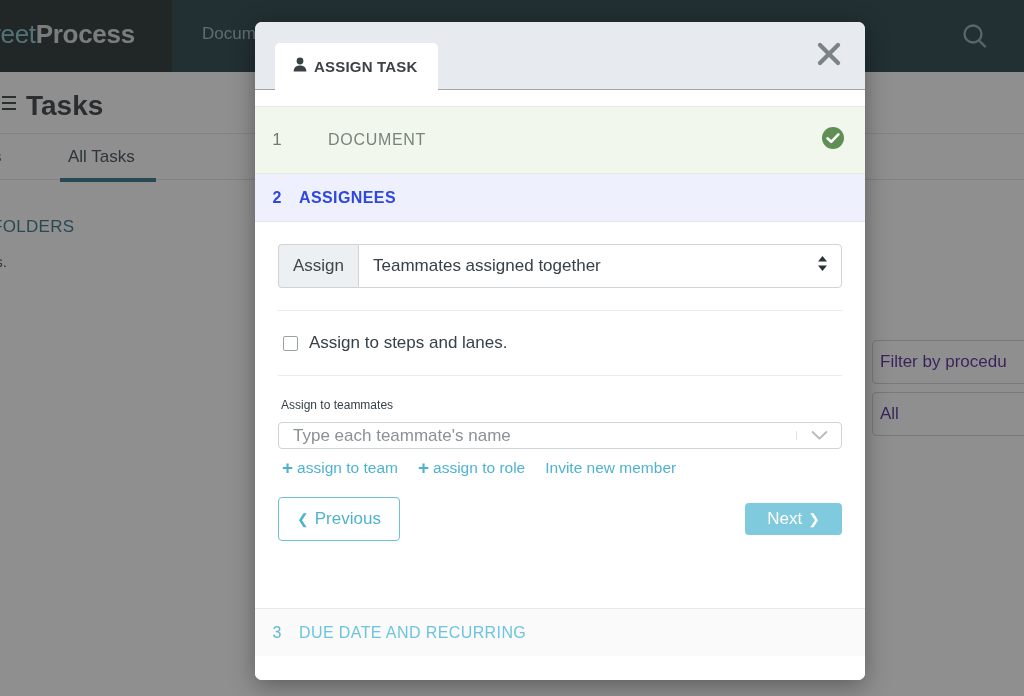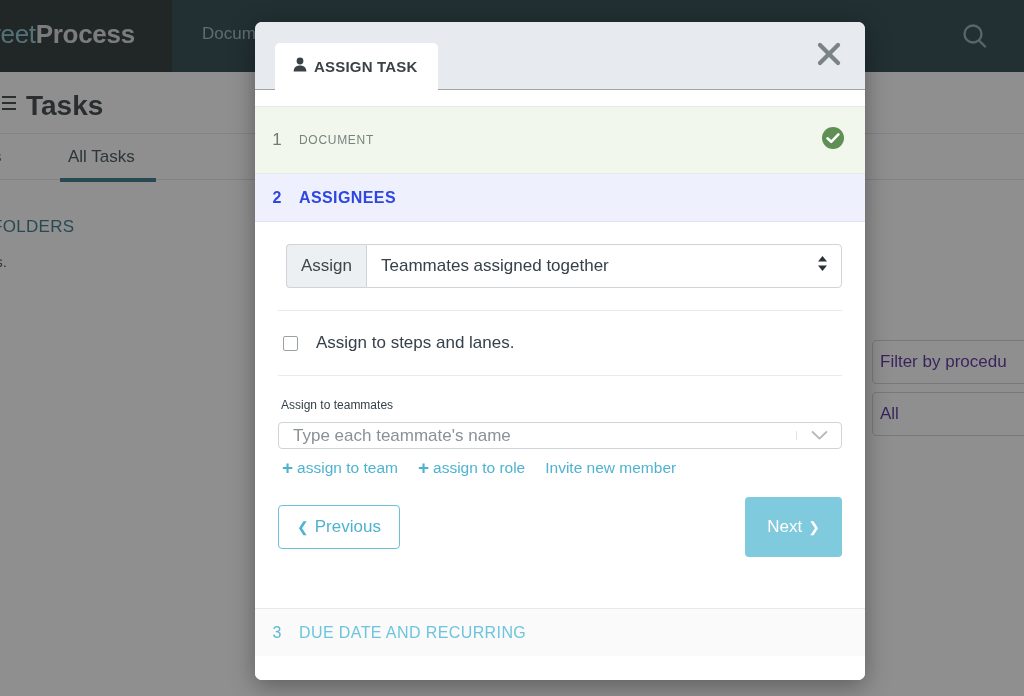--- a/index.html
+++ b/index.html
@@ -146,21 +146,21 @@
     border-top: 1px solid #e2ece0;
     border-bottom: 1px solid #e2ece0;
     display: flex; align-items: center;
   }
   .step-num {
     width: 44px; text-align: center;
     font-size: 17px; color: #6f7c72;
   }
   .step-done .step-body { display: flex; flex-direction: column; gap: 1px; }
   .doc-kicker {
-    font-size: 12px; color: #78837e; letter-spacing: .7px;
+    font-size: 16px; color: #78837e; letter-spacing: .7px; margin-left: 29px;
   }
   .doc-title {
     font-size: 17px; color: #3e4a4d; letter-spacing: .1px;
   }
   .check-badge {
     position: absolute; right: 20px; top: 50%; transform: translateY(-50%);
   }
 
   
   .step-active {
@@ -181,38 +181,38 @@
     padding: 22px 23px 0 23px;
     display: flex; flex-direction: column;
   }
 
   .input-group { display: flex; height: 44px; margin-bottom: 22px; }
   .input-addon {
     display: flex; align-items: center; padding: 0 14px;
     background: #edf0f2; border: 1px solid #ced4d8;
     border-right: none;
     border-top-left-radius: 4px; border-bottom-left-radius: 4px;
-    font-size: 17px; color: #3d474b; margin-left: 8px;
+    font-size: 17px; color: #3d474b;
   }
   .assign-select {
     flex: 1 1 auto; position: relative;
     border: 1px solid #ced4d8;
     border-top-right-radius: 4px; border-bottom-right-radius: 4px;
     background: #ffffff;
     display: flex; align-items: center;
     padding: 0 14px;
     font-size: 17px; color: #36414a;
   }
   .select-arrows {
     position: absolute; right: 13px; top: 50%; transform: translateY(-50%);
   }
 
   .divider { height: 1px; background: #e8eaec; }
 
-  .check-row { display: flex; align-items: center; gap: 18px; padding: 22px 0 22px 5px; }
+  .check-row { display: flex; align-items: center; gap: 11px; padding: 22px 0 22px 5px; }
   .cb {
     width: 15px; height: 15px;
     border: 1px solid #9aa2a6; border-radius: 2px; background: #fff;
     flex: 0 0 15px;
   }
   .check-row .cb-label { font-size: 17px; color: #36414a; }
 
   .field-label {
     font-size: 12px; color: #36414a;
     padding: 22px 0 10px 3px;
@@ -242,21 +242,21 @@
     display: flex; align-items: center; justify-content: space-between;
     padding: 20px 0 0 0;
   }
   .btn-prev {
     height: 44px; padding: 0 18px;
     border: 1px solid #6cc0d8; border-radius: 4px; background: #fff;
     color: #4fb3d0; font-size: 17px;
     display: inline-flex; align-items: center; gap: 6px; cursor: pointer;
   }
   .btn-next {
-    height: 60px; padding: 0 22px;
+    height: 32px; padding: 0 22px;
     border: none; border-radius: 4px; background: #7fcadd;
     color: #ffffff; font-size: 17px;
     display: inline-flex; align-items: center; gap: 6px; cursor: pointer;
   }
   .chev-s { font-size: 14px; }
 
   
   .step-next {
     flex: 0 0 48px; height: 48px;
     background: #fafafa;

